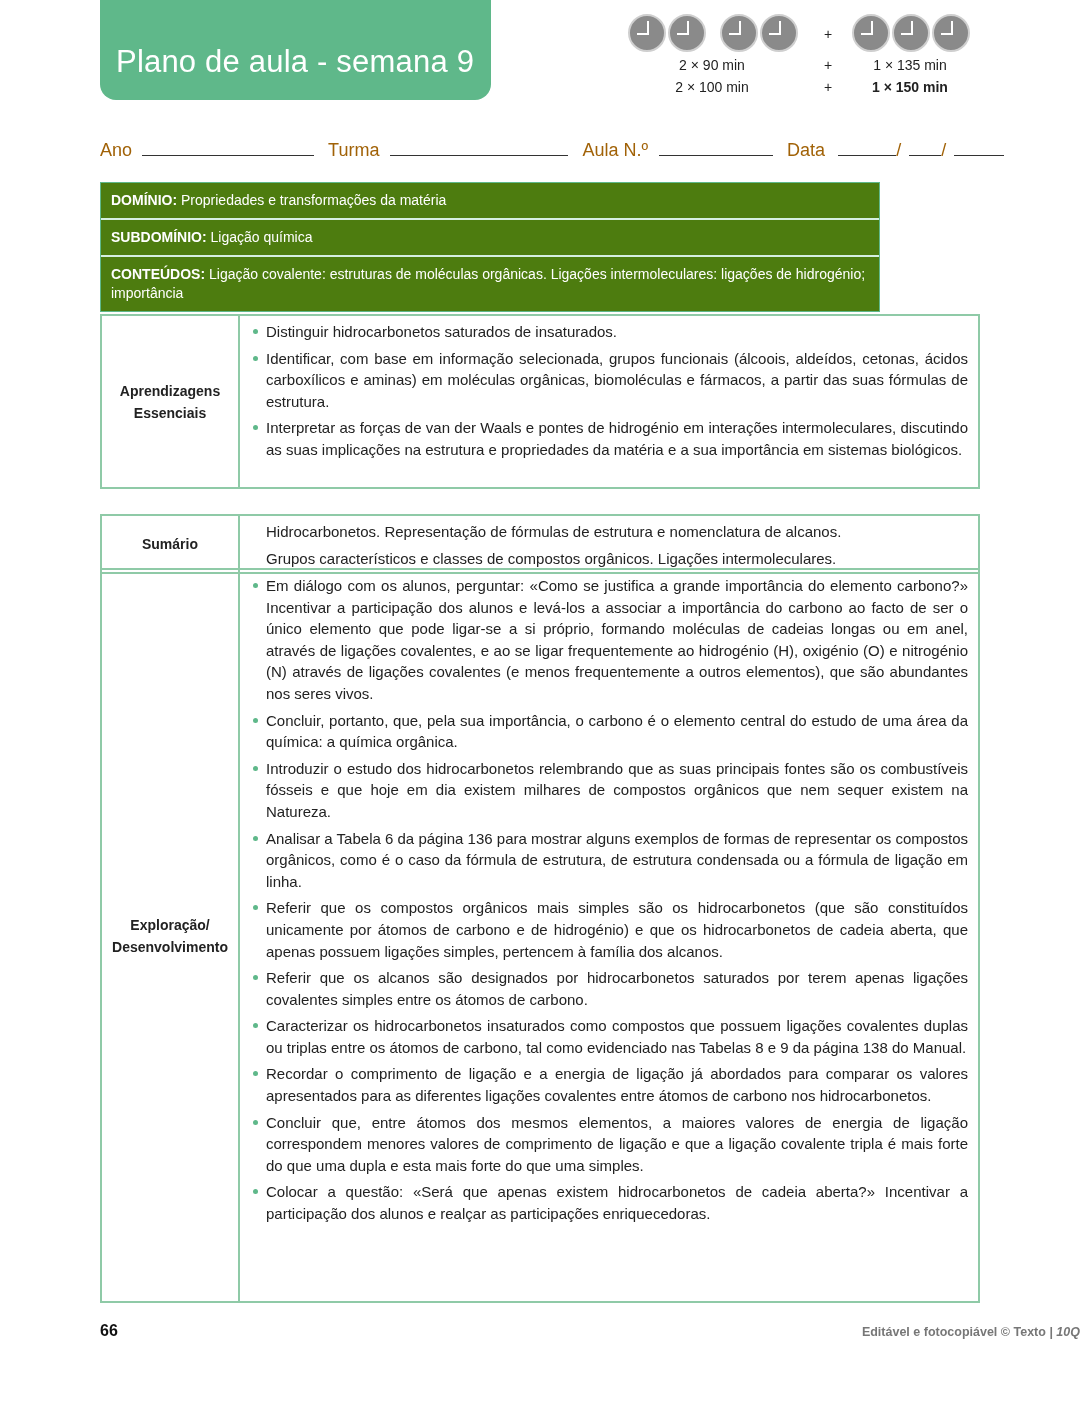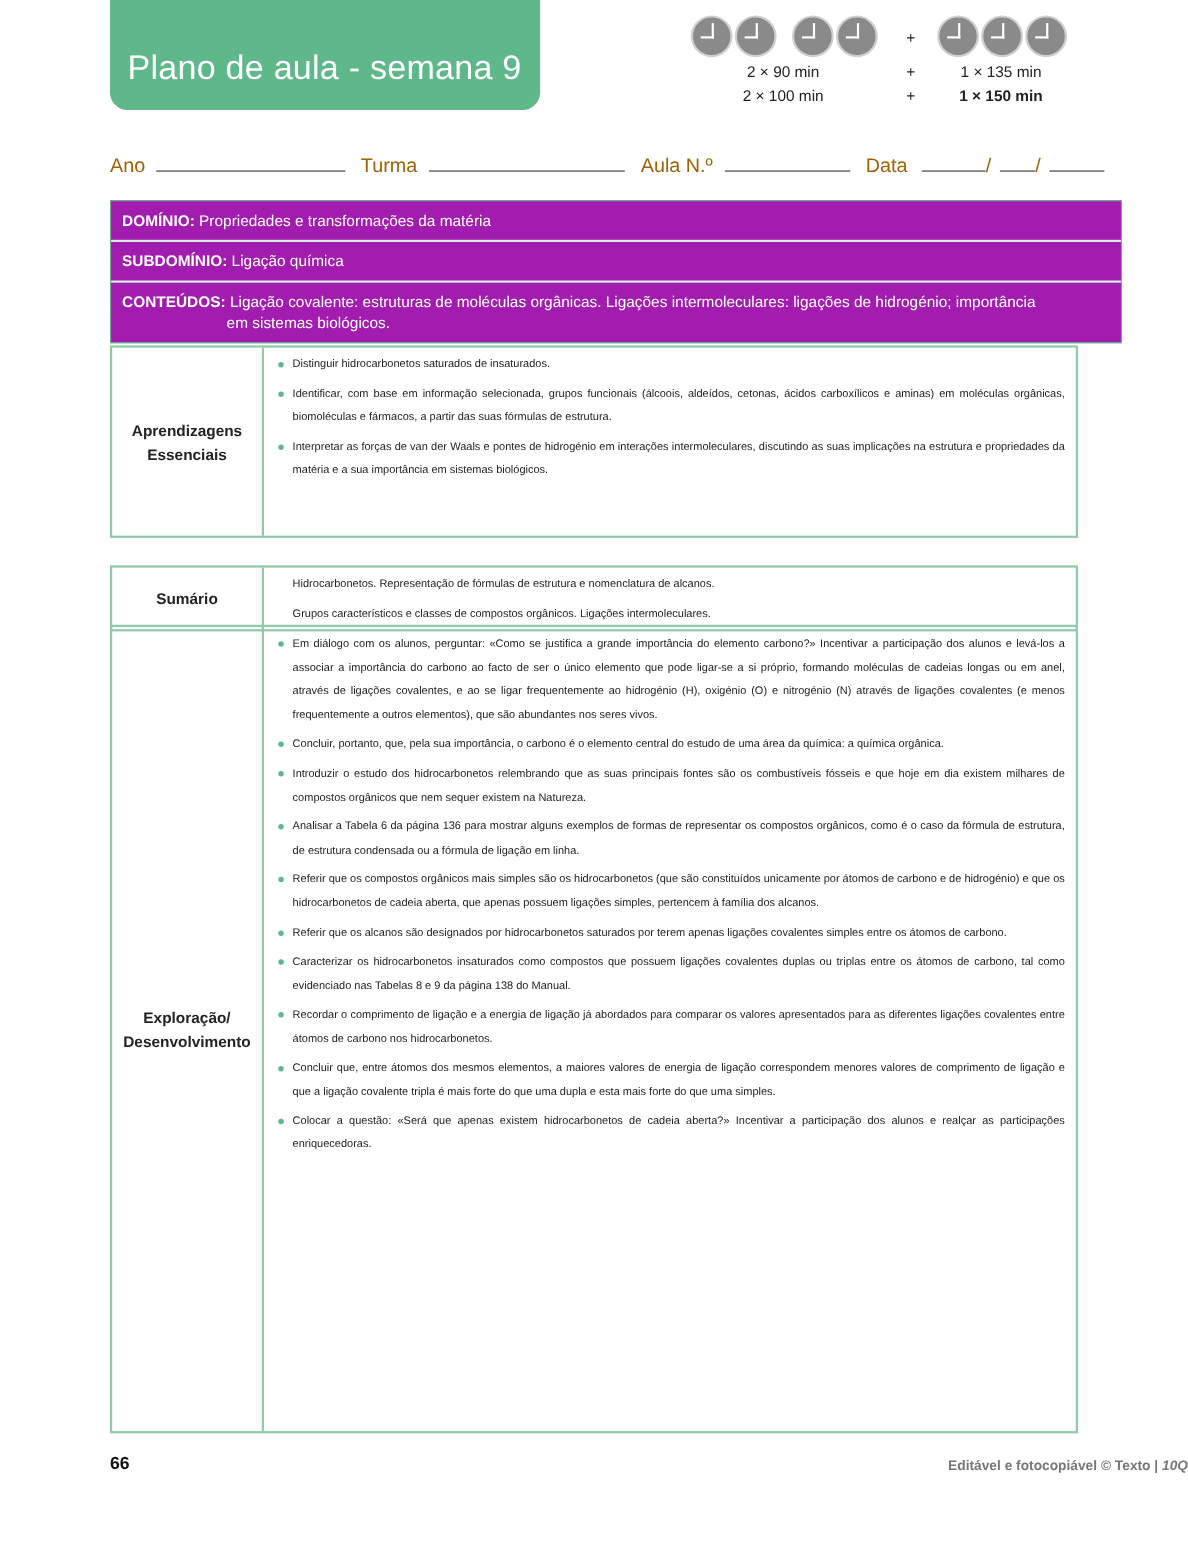--- a/index.html
+++ b/index.html
@@ -27,35 +27,35 @@
   .clock::after {
     content: ""; position: absolute; left: 7px; top: 17px; width: 12px; height: 2px; background: #ffffff;
   }
   .dur { position: absolute; font-size: 14px; color: #222; text-align: center; }
   .form-line {
     position: absolute; left: 100px; top: 140px; width: 880px; font-size: 18px; color: #a16207;
     white-space: nowrap;
   }
   .blank { display: inline-block; border-bottom: 1px solid #333; height: 16px; vertical-align: baseline; }
   .green-box {
-    position: absolute; left: 100px; top: 182px; width: 920px; background: #a21caf; color: #ffffff;
+    position: absolute; left: 100px; top: 182px; width: 780px; background: #4d7c0f; color: #ffffff;
     font-size: 14px; border: 1px solid #5fb88a;
   }
   .green-row { padding: 8px 10px; border-bottom: 2px solid #d6efe1; line-height: 19px; }
   .green-row:last-child { border-bottom: none; }
   .green-row b { font-weight: bold; }
   .indent { display: block; padding-left: 95px; }
   .section {
     position: absolute; left: 100px; width: 880px; border: 2px solid #8fcaa7; display: flex;
   }
   .section .label {
     width: 138px; border-right: 2px solid #8fcaa7; display: flex; align-items: center; justify-content: center;
     text-align: center; font-weight: bold; font-size: 14px; line-height: 22px; color: #222;
   }
-  .section .content { flex: 1; padding: 5px 10px 0 12px; font-size: 10px; line-height: 21.6px; color: #222; }
+  .section .content { flex: 1; padding: 5px 10px 0 12px; font-size: 15px; line-height: 21.6px; color: #222; }
   .bullet { position: relative; padding-left: 14px; text-align: justify; margin-bottom: 5px; }
   .bullet::before {
     content: ""; position: absolute; left: 1px; top: 8px; width: 5px; height: 5px; border-radius: 50%;
     background: #5fb88a;
   }
   .plain { padding-left: 14px; margin-bottom: 5px; }
   .footer-page { position: absolute; left: 100px; top: 1322px; font-weight: bold; font-size: 16px; color: #111; }
   .footer-center { position: absolute; left: 0; width: 1080px; top: 1325px; text-align: right; font-size: 12.5px; color: #777; font-weight: bold; }
   .footer-center i { font-style: italic; }
 </style>
@@ -105,21 +105,20 @@
     <b>DOMÍNIO:</b>
     <span>Propriedades e transformações da matéria</span>
   </div>
   <div class="green-row">
     <b>SUBDOMÍNIO:</b>
     <span>Ligação química</span>
   </div>
   <div class="green-row">
     <b>CONTEÚDOS:</b>
     <span>Ligação covalente: estruturas de moléculas orgânicas. Ligações intermoleculares: ligações de hidrogénio; importância</span>
-    <span class="indent">em sistemas biológicos.</span>
   </div>
 </div>
 
 <div class="section" style="top:314px; height:175px;">
   <div class="label">
     <div>
       <div>Aprendizagens</div>
       <div>Essenciais</div>
     </div>
   </div>

